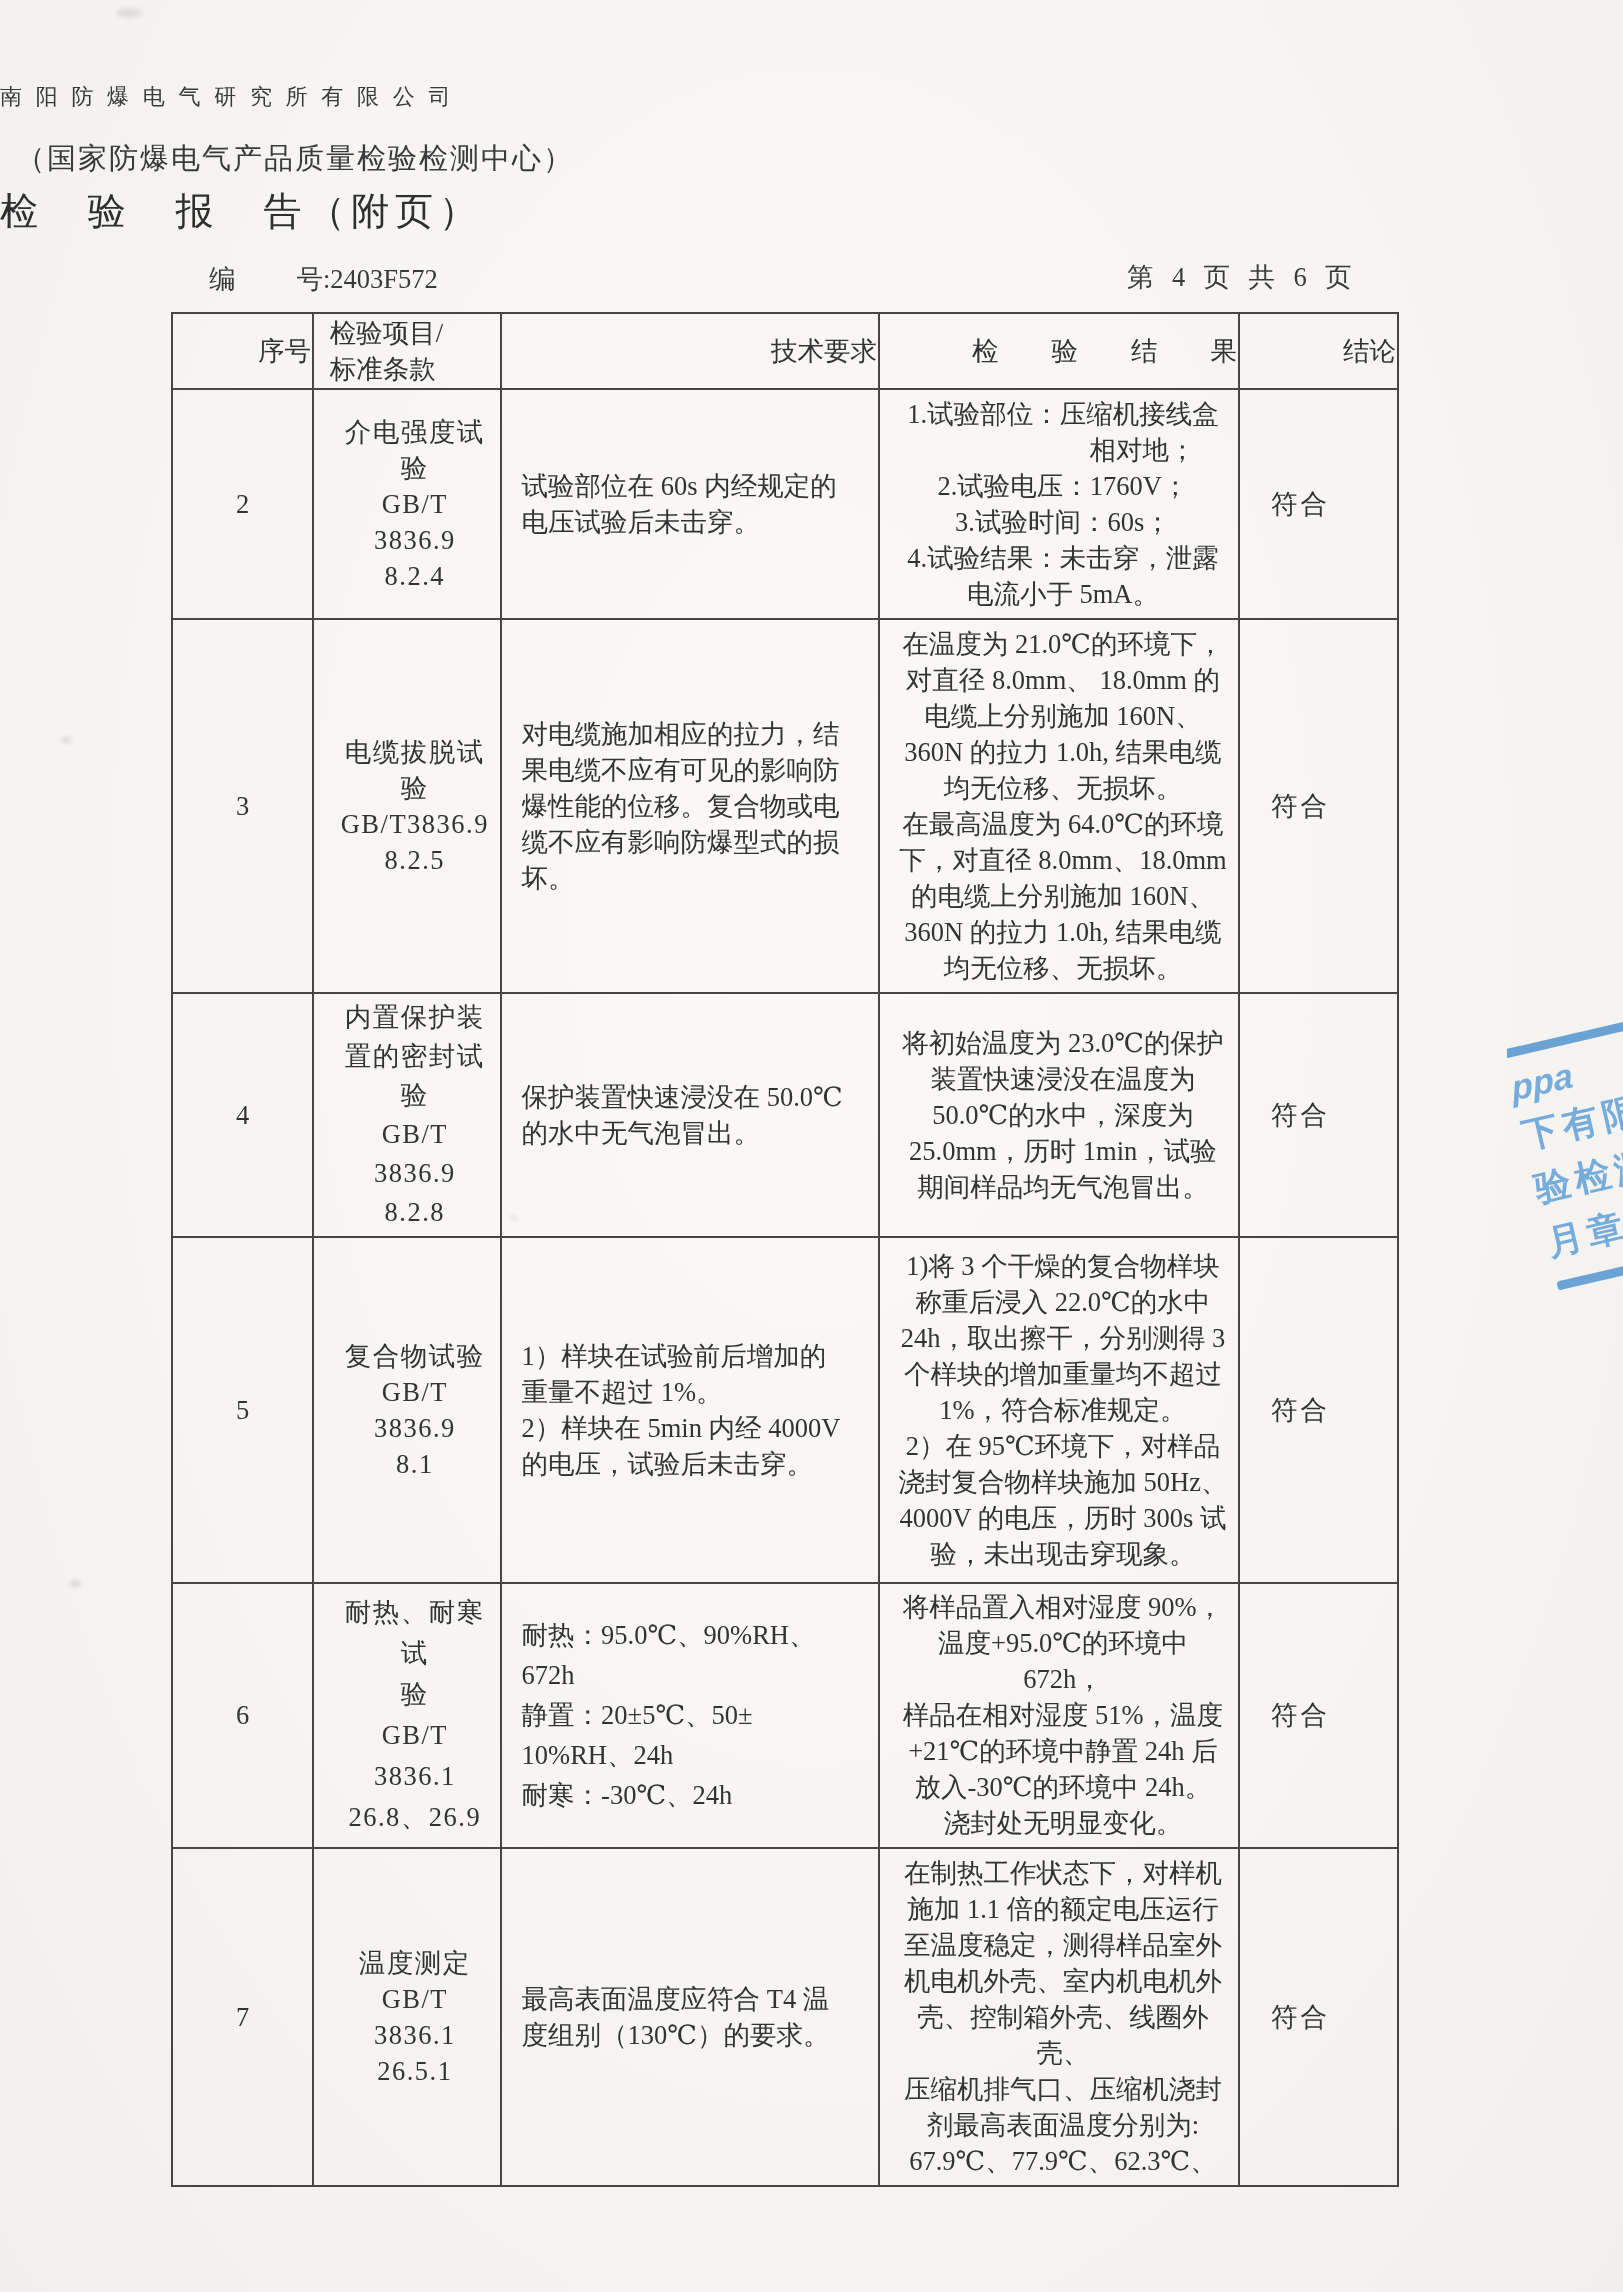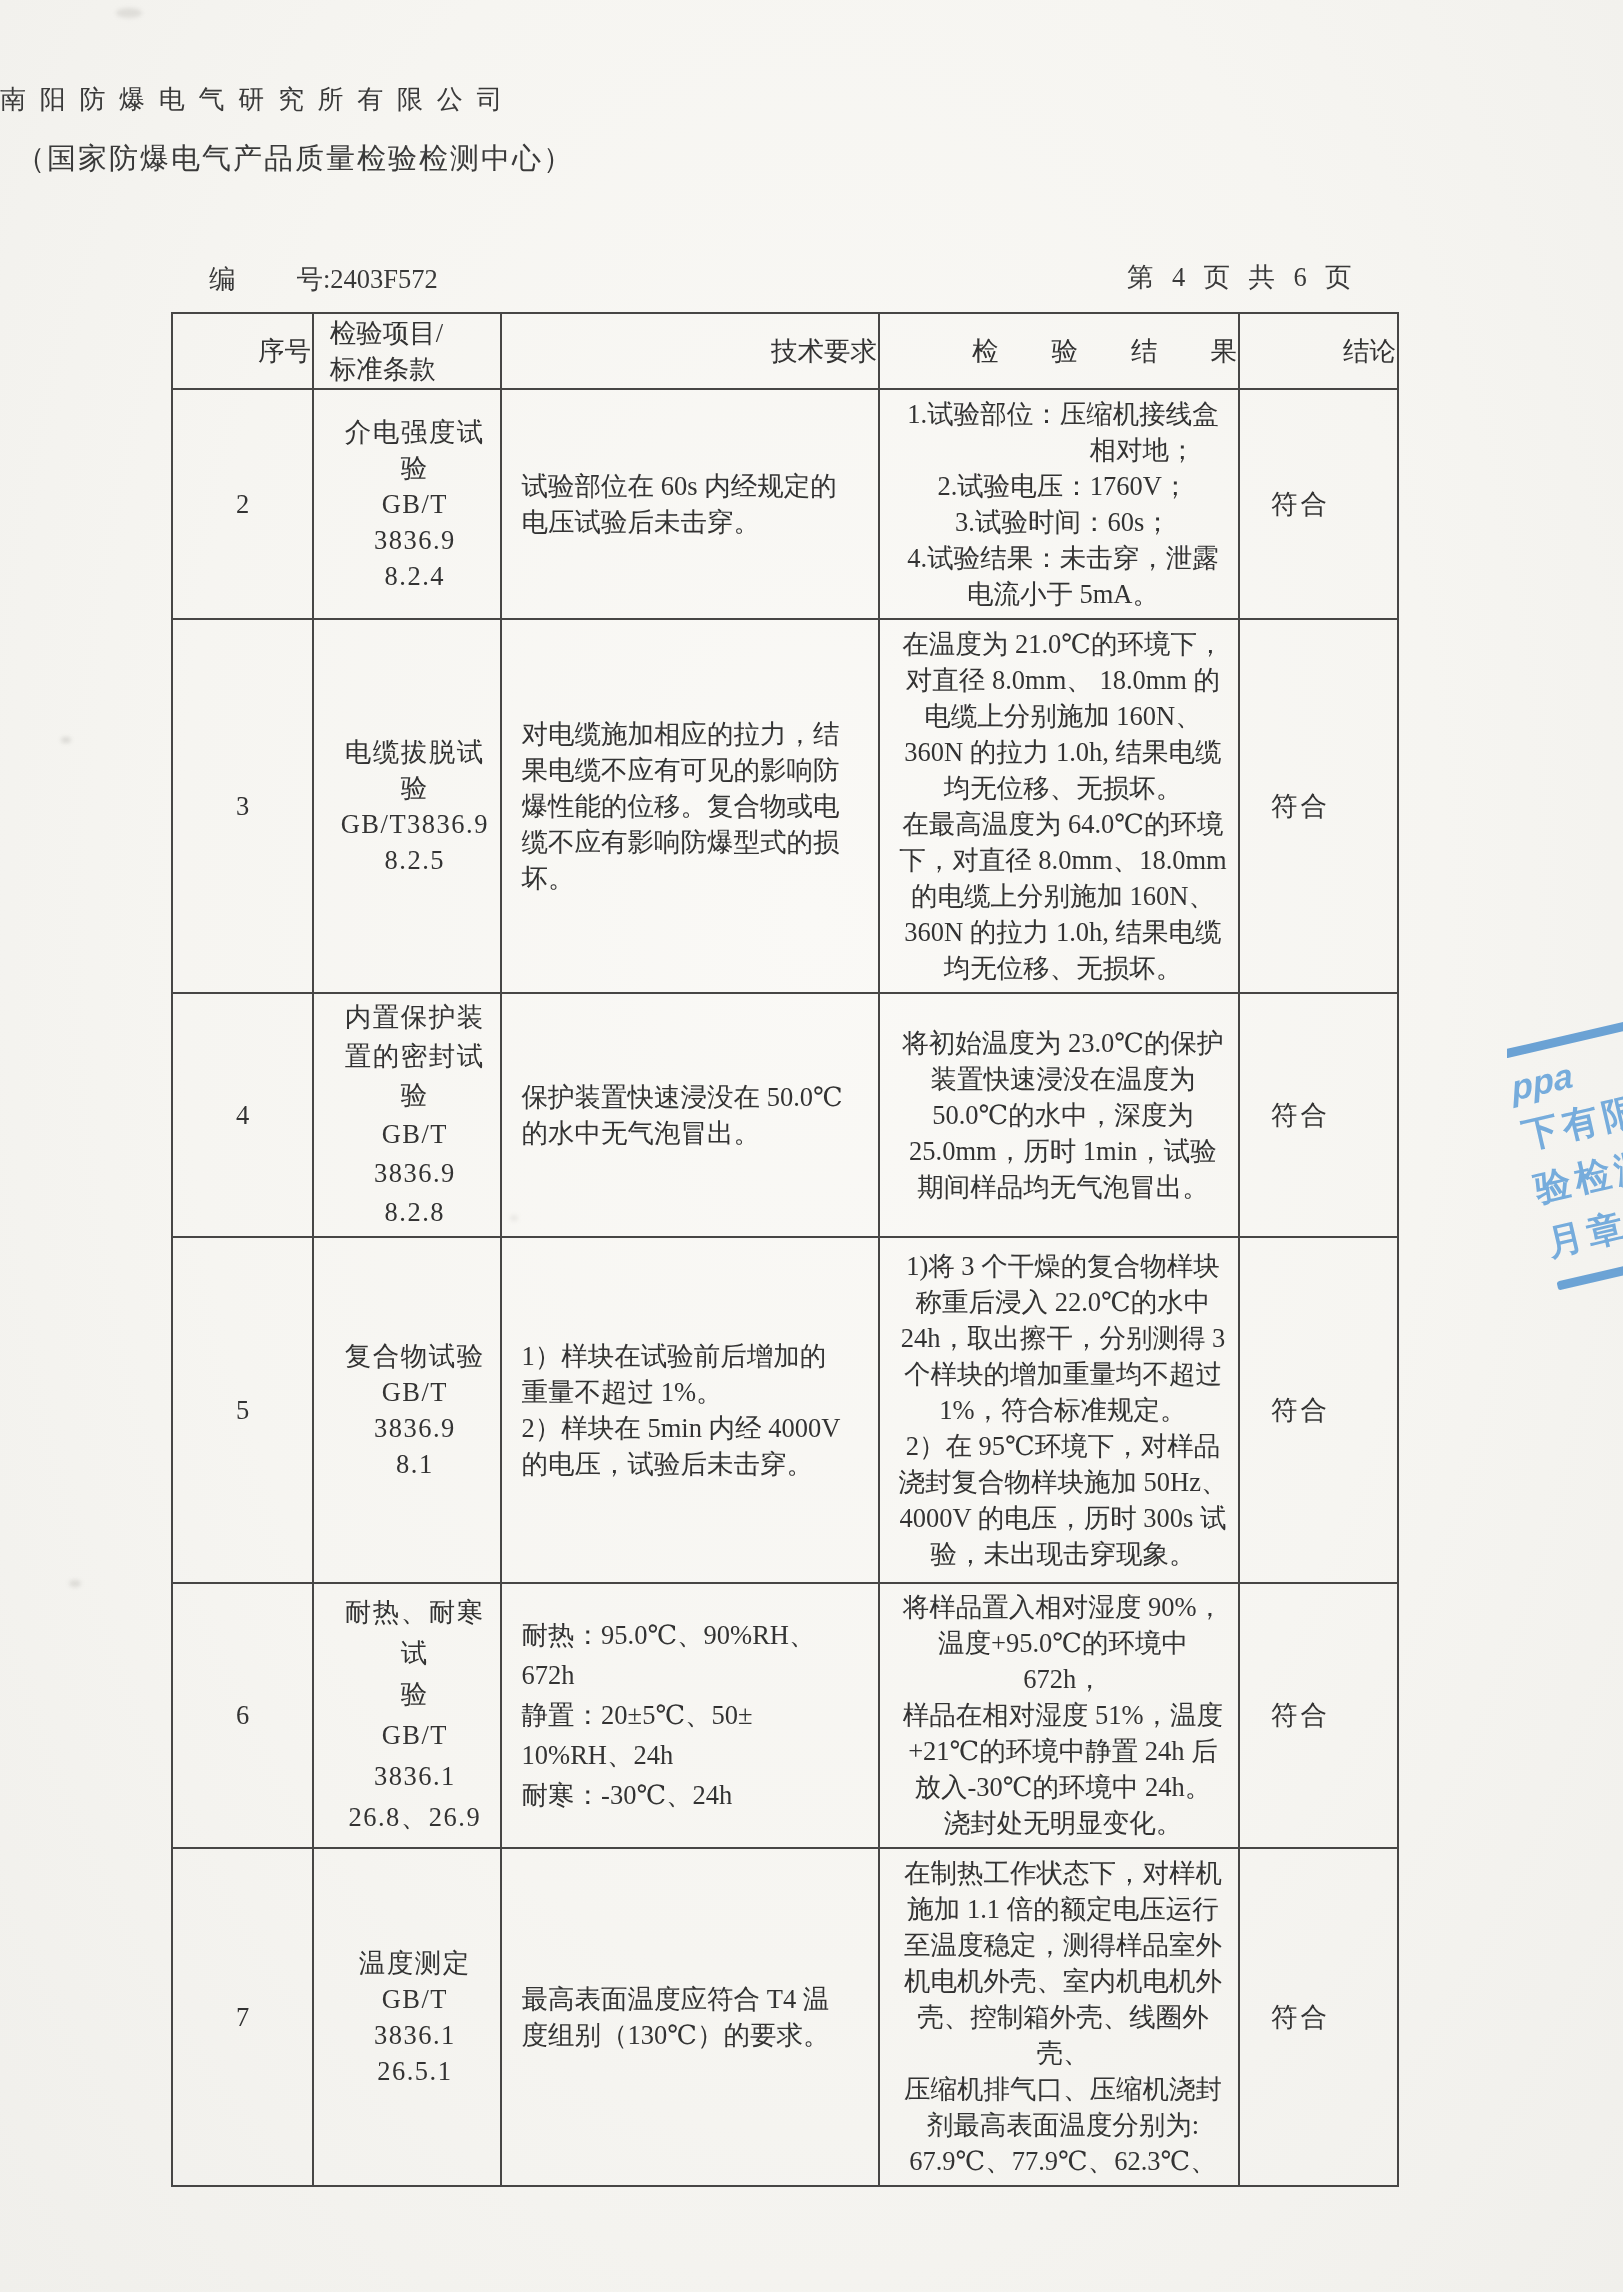--- a/index.html
+++ b/index.html
@@ -2,21 +2,21 @@
 <html><head>
 <meta charset="utf-8">
 <style>
   html,body{margin:0;padding:0;}
   body{width:1623px;height:2293px;background:#e9e8e4;}
   .page{
     position:relative;width:1623px;height:2293px;overflow:hidden;
     background:radial-gradient(ellipse at 50% 40%, #faf9f6 0%, #f6f5f1 55%, #f0efeb 100%);
     font-family:"Liberation Serif","DejaVu Serif",serif;color:#333;
   }
-  .company{position:absolute;left:0;top:82px;width:100%;font-size:26px;letter-spacing:13.7px;color:#3a3a3a;}
+  .company{position:absolute;left:0;top:82px;width:100%;font-size:22px;letter-spacing:13.7px;color:#3a3a3a;}
   .subtitle{position:absolute;left:0;top:139px;width:100%;font-size:29px;letter-spacing:2px;color:#3a3a3a;padding-left:16px;}
   .rpt-title{position:absolute;left:0;top:186px;width:100%;font-size:38px;letter-spacing:5.9px;color:#2f2f2f;}
   .no-line{position:absolute;left:209px;top:261px;font-size:26.5px;color:#3a3a3a;}
   .no-line .prefix{margin-right:61px;}
   .page-info{position:absolute;left:1127px;top:259px;font-size:26.5px;letter-spacing:5.9px;color:#3a3a3a;}
   
   table.rpt{
     position:absolute;left:171px;top:312px;width:1226px;
     border-collapse:collapse;table-layout:fixed;
   }
@@ -52,20 +52,21 @@
 
 <div class="page">
 
   <div class="speck sp1"></div>
   <div class="speck sp2"></div>
   <div class="speck sp3"></div>
   <div class="speck sp4"></div>
 
   <div class="company">南阳防爆电气研究所有限公司</div>
   <div class="subtitle">（国家防爆电气产品质量检验检测中心）</div>
+  <div class="rpt-title">检　验　报　告（附页）</div>
 
   <div class="no-line">
     <span class="prefix">编</span><span>号:2403F572</span>
   </div>
   <div class="page-info">第 4 页 共 6 页</div>
 
   <table class="rpt">
     <colgroup>
       <col style="width:141px">
         <col style="width:188px">

